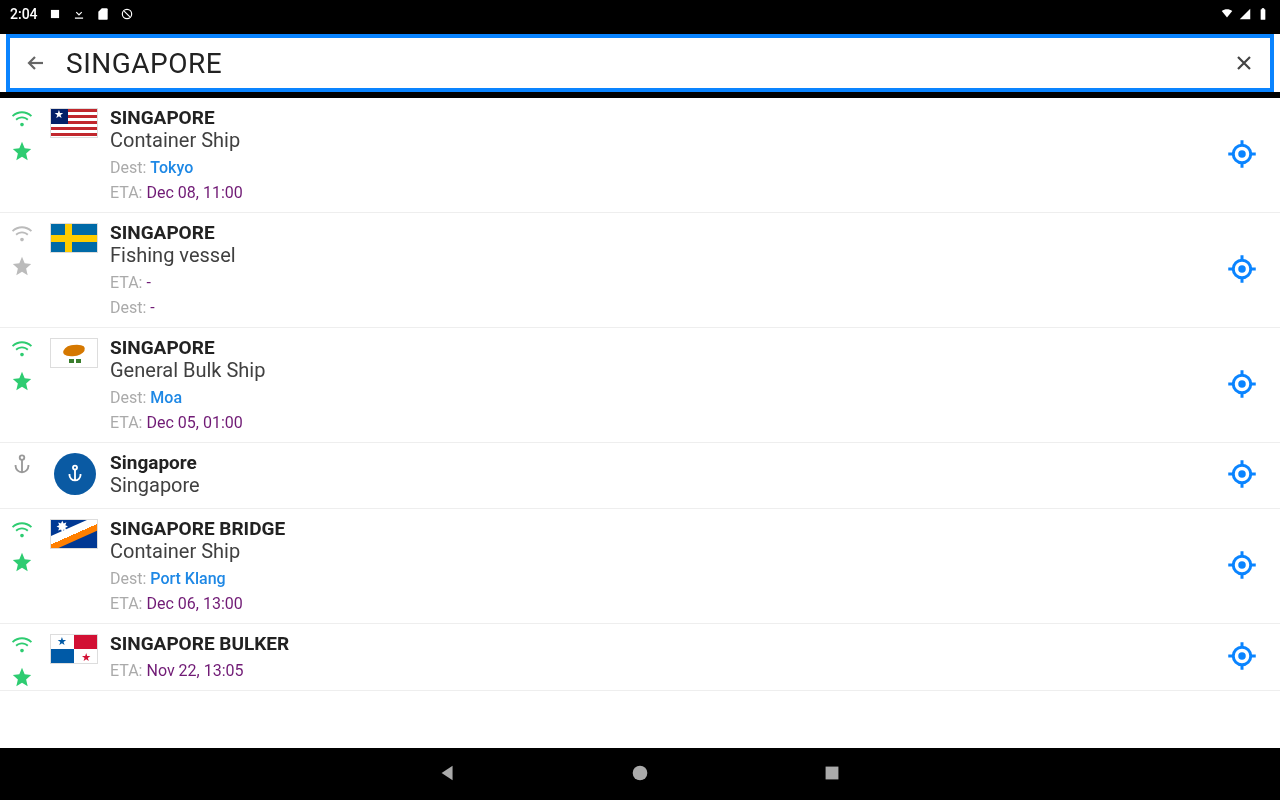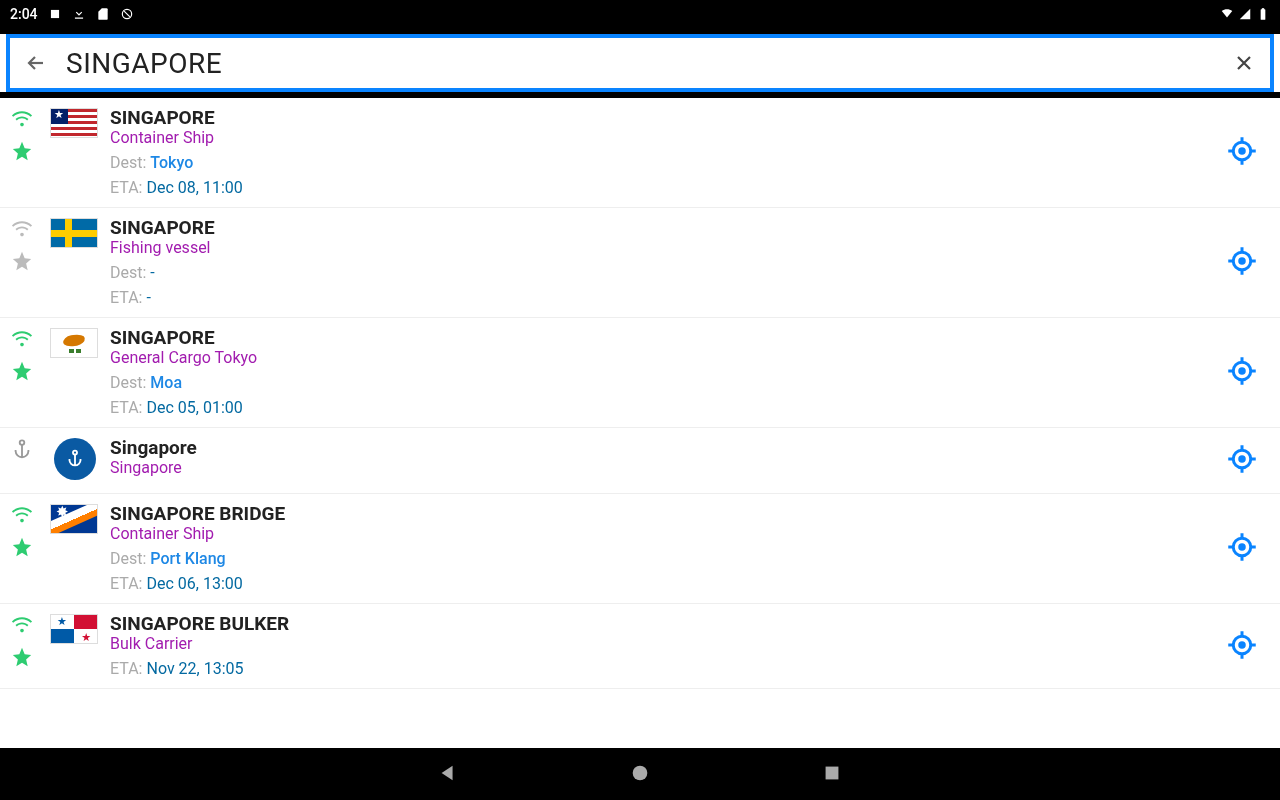--- a/index.html
+++ b/index.html
@@ -45,25 +45,25 @@
   .wifi-off { color:#bbb; }
   .star-on { color:#2ecc71; }
   .star-off { color:#bbb; }
   .anchor-ic { color:#999; }
 
   .flag-col { width: 60px; display:flex; align-items:flex-start; padding: 10px 0 0 6px; }
   .flag { width: 48px; height: 30px; border:1px solid #ddd; position:relative; overflow:hidden; }
 
   .main-col { flex:1; padding: 8px 0 10px 6px; }
   .name { font-weight: 700; font-size: 19px; color: #222; }
-  .type { font-size: 16px; color: #a21caf; margin-top: -1px; }
+  .type { font-size: 20px; color: #404040; margin-top: -1px; }
   .meta { font-size: 16px; color: #aaa; margin-top: 6px; }
   .meta .lab { color:#aaa;text-align:center; }
   .meta .dest { color:#1e88e5; font-weight:500;text-align:right; }
-  .meta .val { color:#0369a1; }
+  .meta .val { color:#701a75; }
 
   .locate-col { width: 76px; display:flex; align-items:center; justify-content:center; }
   .locate-btn { background:none; border:none; cursor:pointer; color:#0a84ff; }
   .locate-btn svg { width:30px; height:30px; }
 
   
   .flag-liberia { background:#fff; }
   .flag-liberia .stripes { position:absolute; inset:0; background:
     repeating-linear-gradient(#c1272d 0 3px, #fff 3px 6px); }
   .flag-liberia .canton { position:absolute; left:0; top:0; width:17px; height:15px; background:#032068; }
@@ -220,27 +220,27 @@
           </svg>
         </span>
       </div>
       <div class="flag-col">
         <div class="flag flag-sweden"></div>
       </div>
       <div class="main-col">
         <div class="name">SINGAPORE</div>
         <div class="type">Fishing vessel</div>
         <div class="meta">
+          <span class="lab">ETA:</span>
+          <span class="val">-</span>
+        </div>
+        <div class="meta">
           <span class="lab">Dest:</span>
           <span class="val">-</span>
         </div>
-        <div class="meta">
-          <span class="lab">ETA:</span>
-          <span class="val">-</span>
-        </div>
       </div>
       <div class="locate-col">
         <button class="locate-btn"><svg viewBox="0 0 24 24">
             <use href="#locate-g"></use>
           </svg></button>
       </div>
     </div>
     <div class="row">
       <div class="actions-col">
         <span class="iconwrap wifi-on">
@@ -252,21 +252,21 @@
           <svg viewBox="0 0 24 24" width="22" height="22" fill="currentColor">
             <use href="#star-g"></use>
           </svg>
         </span>
       </div>
       <div class="flag-col">
         <div class="flag flag-cyprus"></div>
       </div>
       <div class="main-col">
         <div class="name">SINGAPORE</div>
-        <div class="type">General Cargo Tokyo</div>
+        <div class="type">General Bulk Ship</div>
         <div class="meta">
           <span class="lab">Dest:</span>
           <span class="dest">Moa</span>
         </div>
         <div class="meta">
           <span class="lab">ETA:</span>
           <span class="val">Dec 05, 01:00</span>
         </div>
       </div>
       <div class="locate-col">
@@ -351,21 +351,20 @@
       <div class="flag-col">
         <div class="flag flag-panama">
           <div class="q tr"></div>
           <div class="q bl"></div>
           <span class="st b">★</span>
           <span class="st r">★</span>
         </div>
       </div>
       <div class="main-col">
         <div class="name">SINGAPORE BULKER</div>
-        <div class="type">Bulk Carrier</div>
         <div class="meta">
           <span class="lab">ETA:</span>
           <span class="val">Nov 22, 13:05</span>
         </div>
       </div>
       <div class="locate-col">
         <button class="locate-btn"><svg viewBox="0 0 24 24">
             <use href="#locate-g"></use>
           </svg></button>
       </div>

